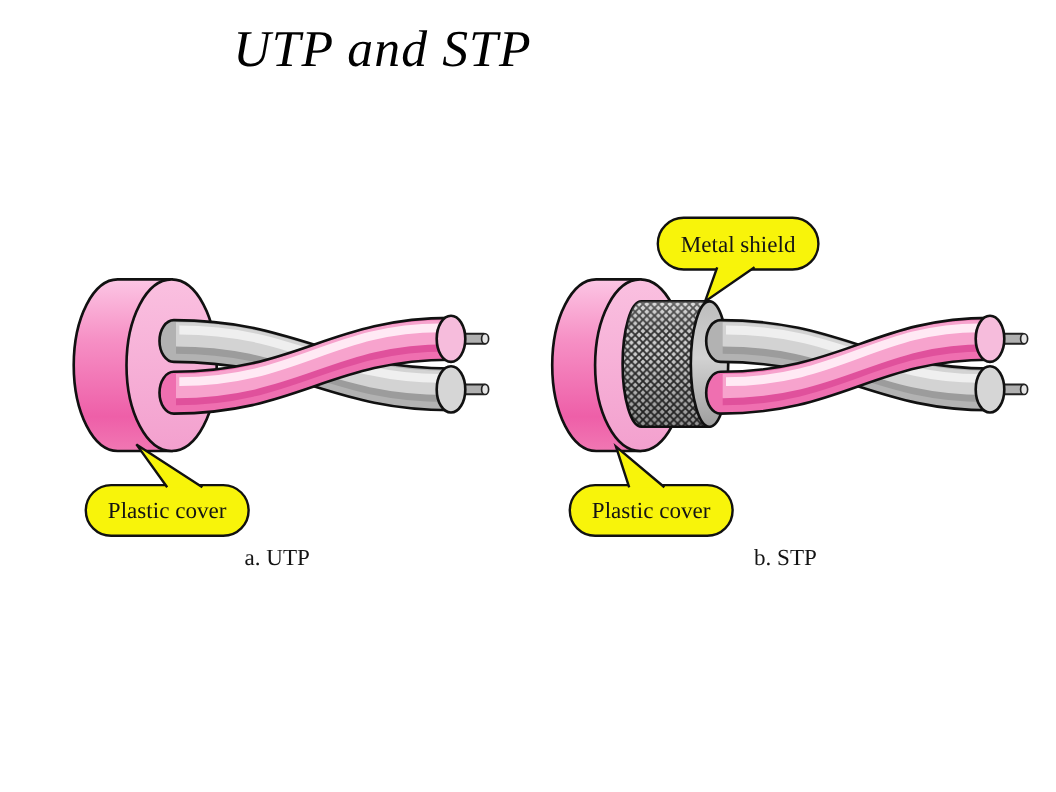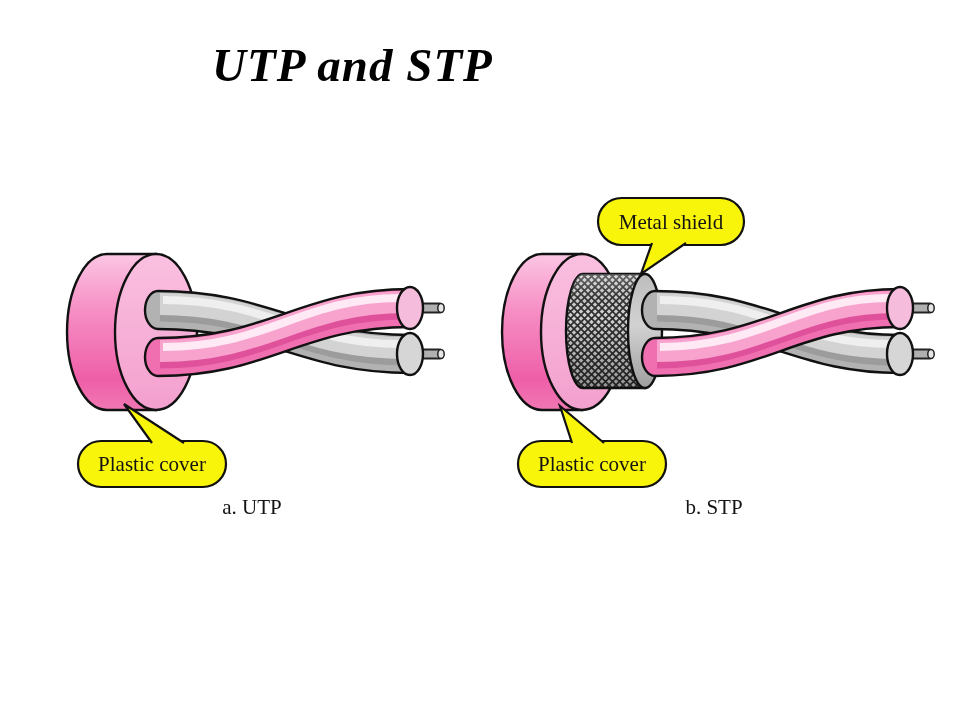--- a/index.html
+++ b/index.html
@@ -13,26 +13,25 @@
     height: 720px;
     background: #ffffff;
     overflow: hidden;
     font-family: "Liberation Serif", serif;
   }
   #title {
     position: absolute;
     left: 212px;
     top: 18px;
     font-size: 47px;
-    font-weight: bold;
+    font-weight: normal;
     font-style: italic;
     color: #000000;
     letter-spacing: 1px;
     white-space: nowrap;
-    margin-top: 20px;
   }
   svg.art {
     position: absolute;
     left: 0;
     top: 0;
   }
   svg .outl   { stroke: #111111; stroke-width: 2.4; }
   svg .band   { fill: none; stroke-linecap: butt; }
   svg text.callout-txt {
     font-family: "Liberation Serif", serif;

